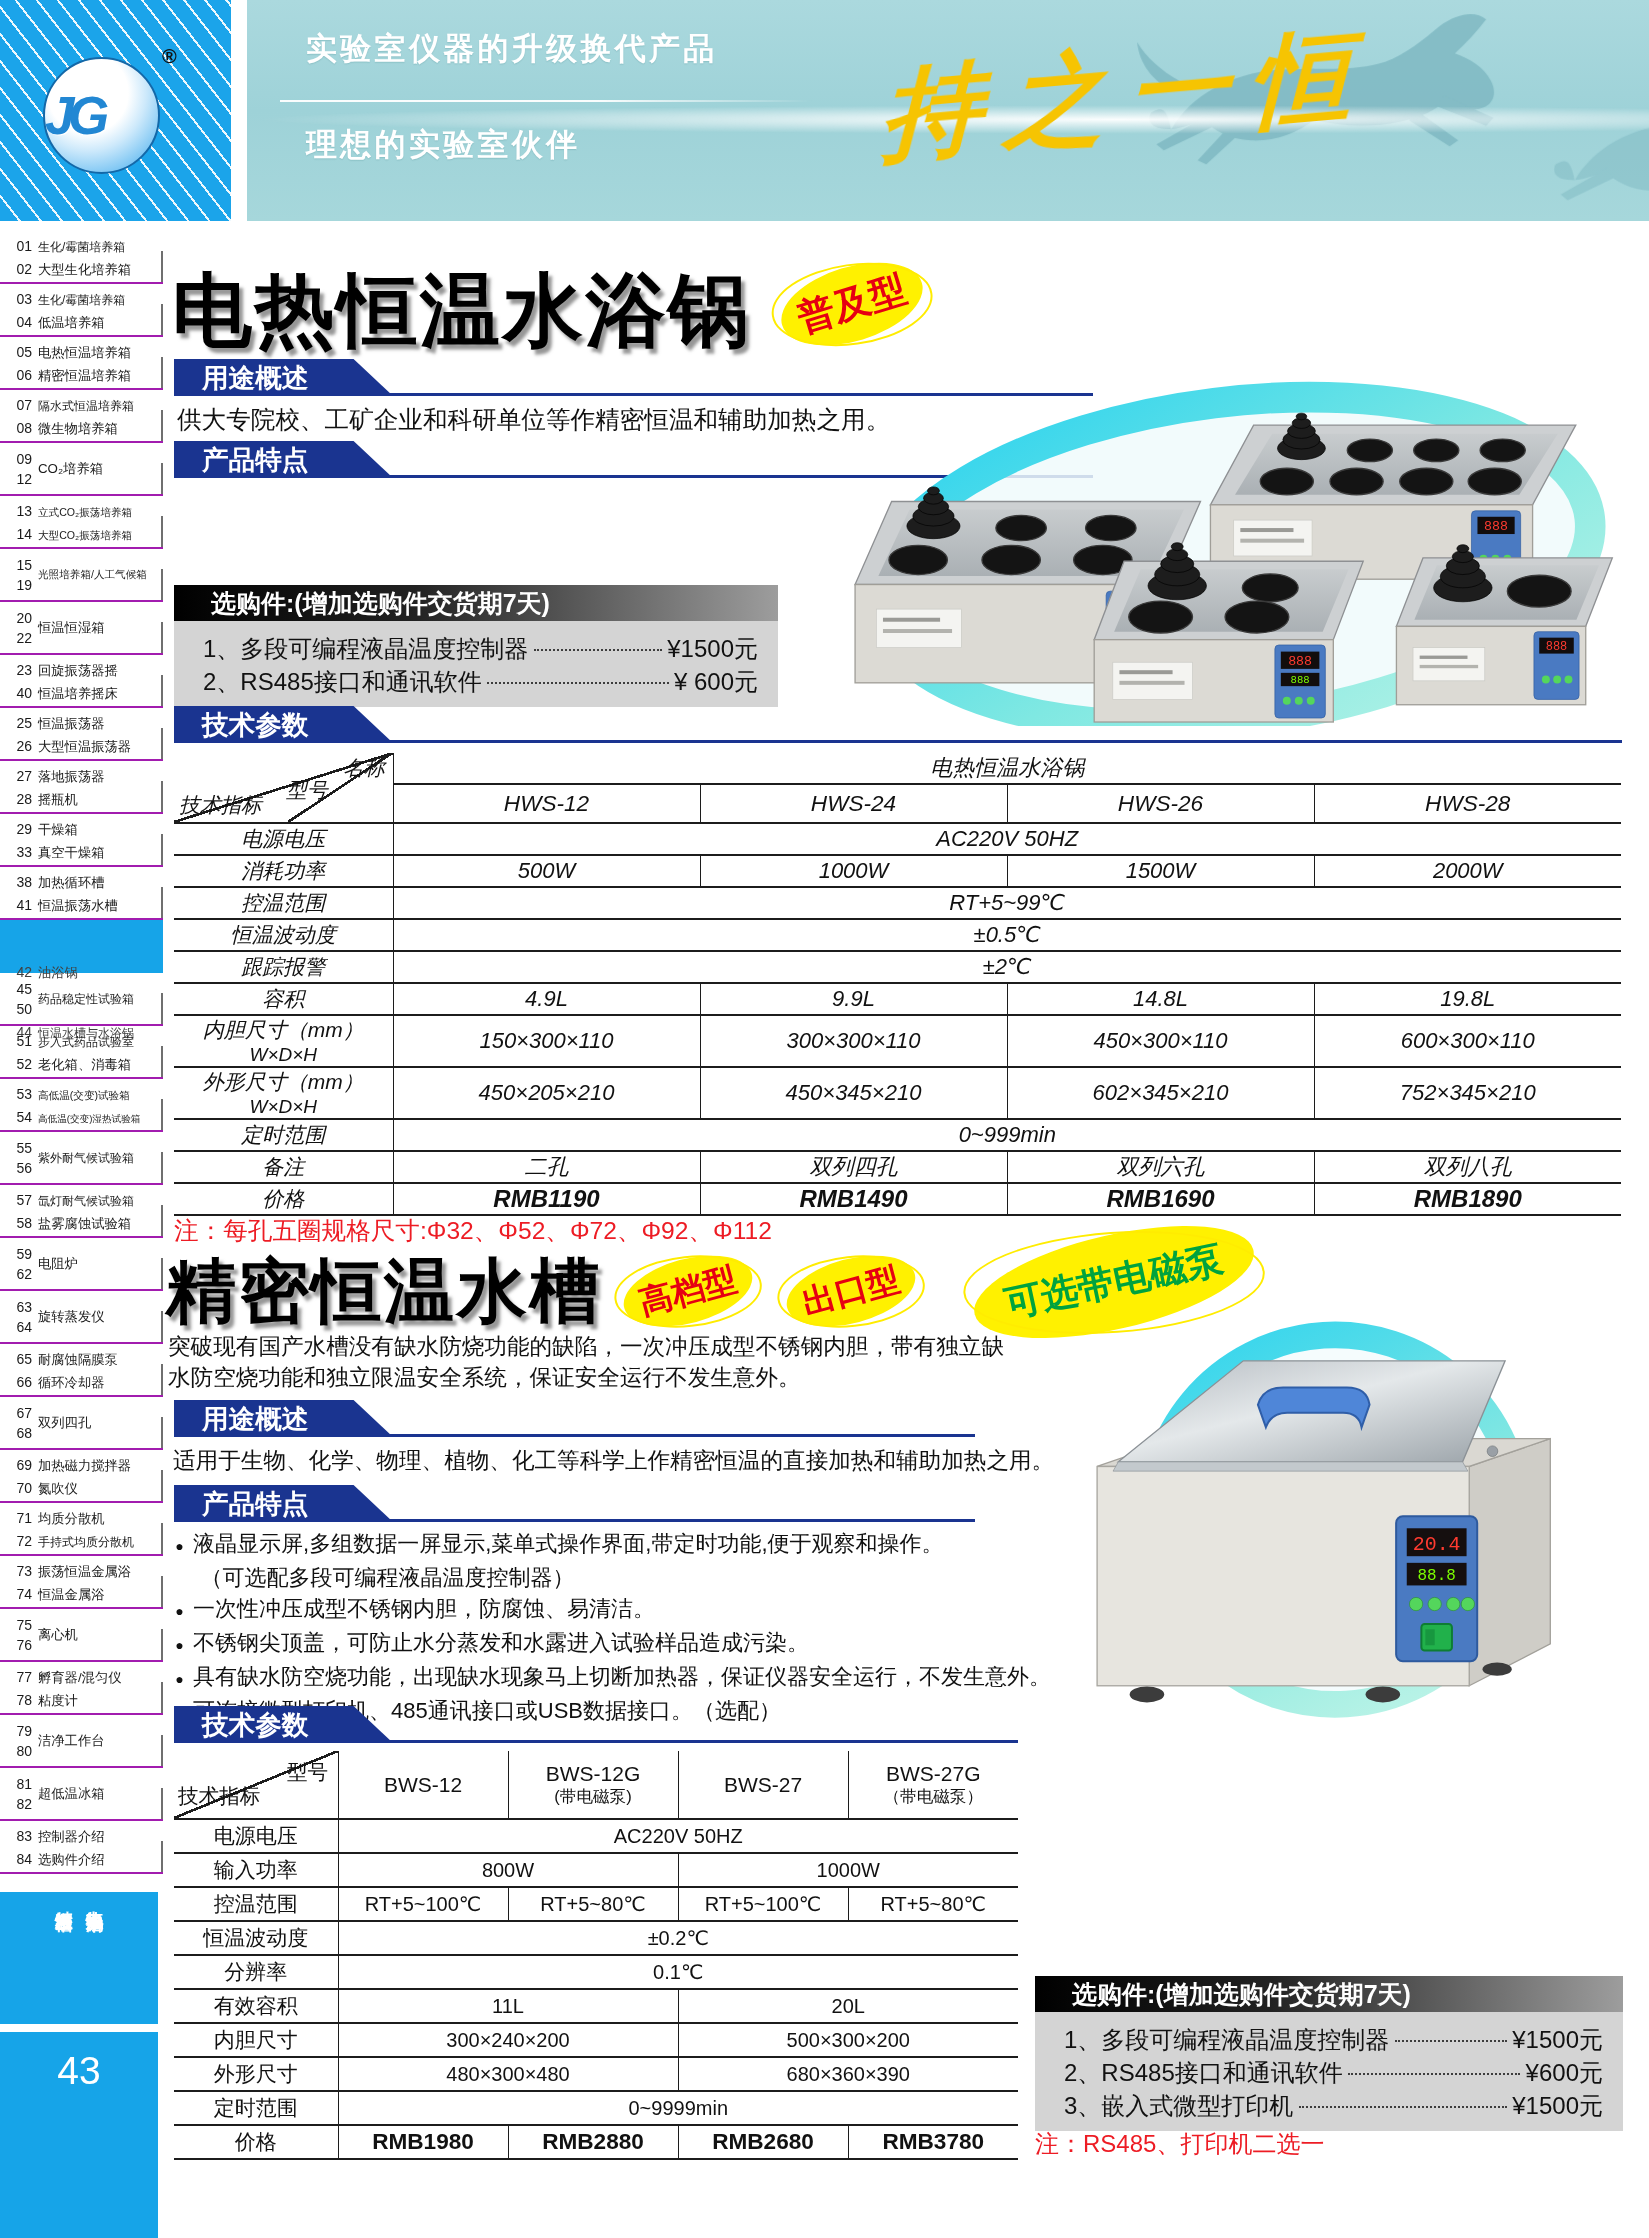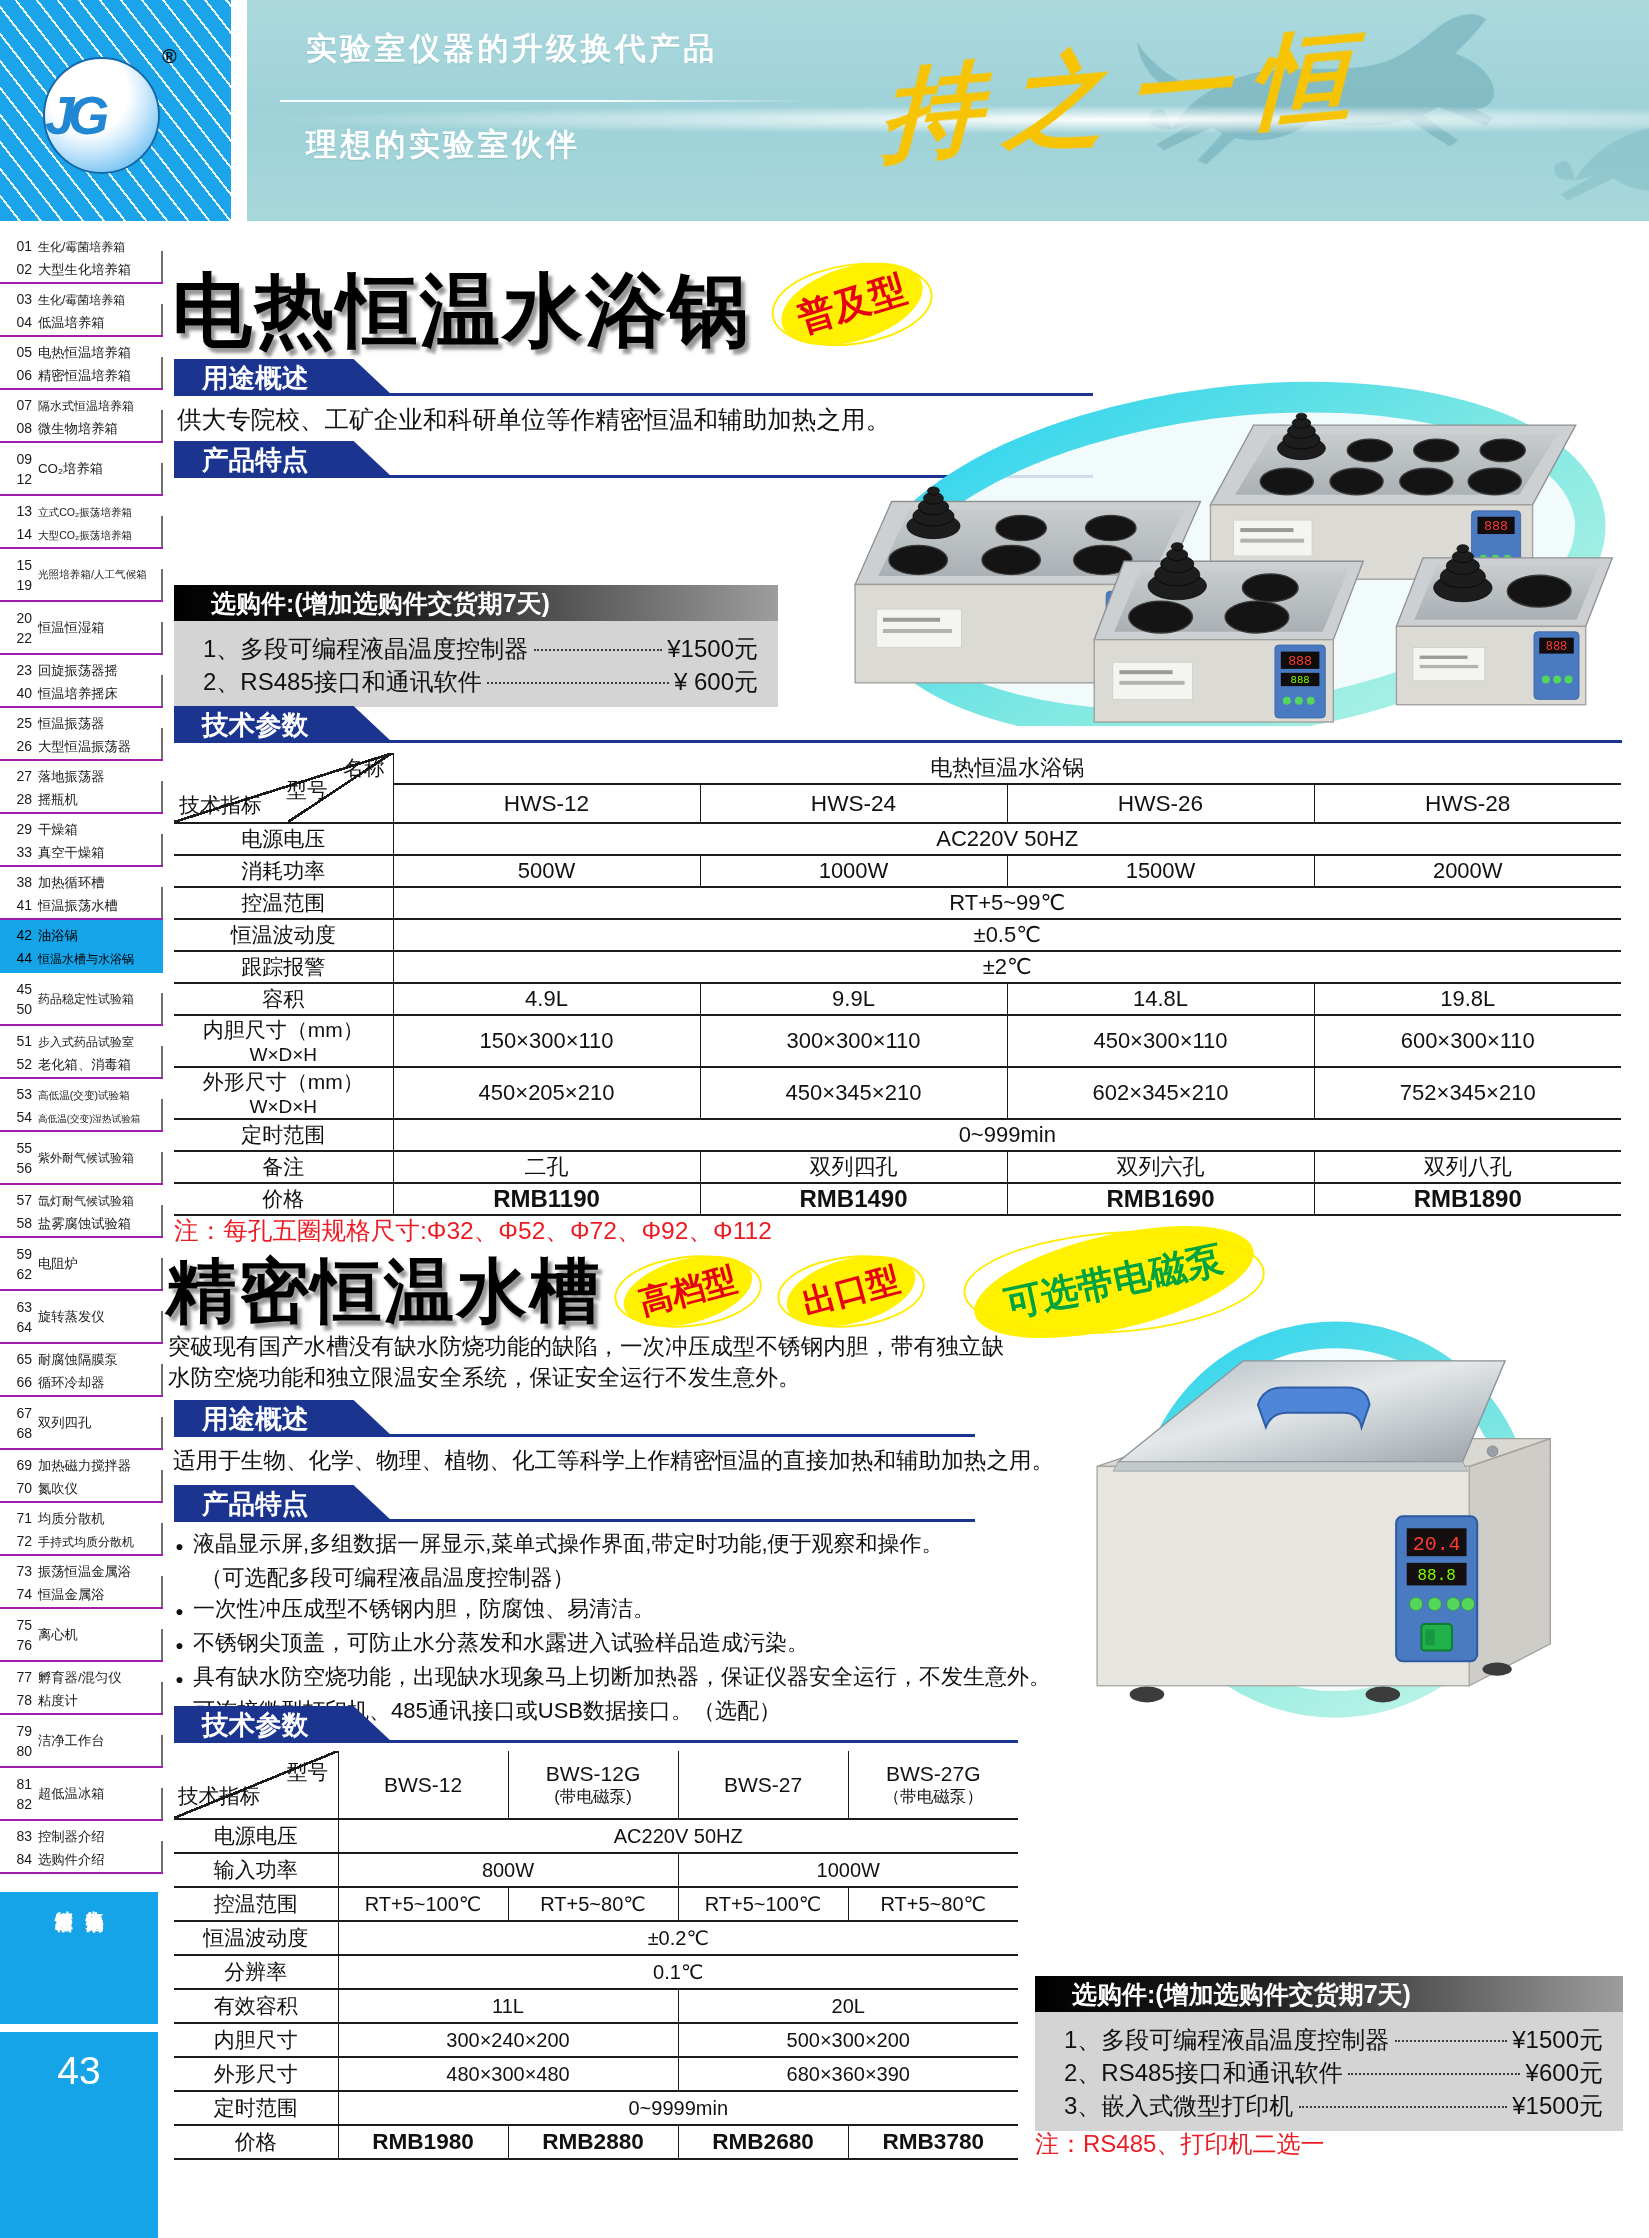--- a/index.html
+++ b/index.html
@@ -34,21 +34,21 @@
   .sb-row{display:flex;align-items:baseline;line-height:22px;}
   .sb-num{flex:0 0 32px;width:32px;text-align:right;font-size:14px;color:#1a1a1a;}
   .sb-label{margin-left:6px;font-size:13.3px;color:#1a1a1a;white-space:nowrap;}
   .sb-label.sm{font-size:12px;}
   .sb-label.xs{font-size:10.6px;}
   .sb-label.xxs{font-size:9.6px;}
   .sb-stack{display:flex;align-items:center;height:44px;}
   .sb-nums{flex:0 0 32px;width:32px;text-align:right;font-size:14px;line-height:20px;color:#1a1a1a;}
   .sb-group.hl{background:#16a4e8;border-bottom-color:#16a4e8;}
   .sb-group.hl::after{background:#16a4e8;}
-  .sb-group.hl .sb-num,.sb-group.hl .sb-label{color:#000000;}
+  .sb-group.hl .sb-num,.sb-group.hl .sb-label{color:#404040;margin-top:37px;}
   .tabbox{position:absolute;left:0;top:1892px;width:158px;height:132px;background:#16a4e8;
     display:flex;justify-content:center;gap:8px;box-sizing:border-box;padding-top:5.3px;}
   .tab-col{writing-mode:vertical-rl;text-orientation:upright;color:#fff;font-weight:bold;font-size:17.3px;letter-spacing:0.7px;line-height:22.6px;}
   .pagebox{position:absolute;left:0;top:2032px;width:158px;height:207px;background:#16a4e8;box-sizing:border-box;
     color:#fff;font-size:39px;text-align:center;padding-top:17.3px;}
 
   
   .m-title{position:absolute;font-weight:900;color:#000;letter-spacing:2.7px;white-space:nowrap;
     text-shadow:4px 4.7px 3.3px rgba(115,115,115,.75);}
   #title1{left:172px;top:258px;font-size:80px;}
@@ -106,21 +106,21 @@
   
   .spec{position:absolute;border-collapse:collapse;table-layout:fixed;background:#fff;}
   .spec td{border:2px solid #1c1c1c;border-left-width:1.3px;border-right-width:1.3px;text-align:center;
     color:#111;padding:0;overflow:hidden;}
   .spec td:first-child{border-left:none;}
   .spec td:last-child{border-right:none;}
   .spec tr.no-top td{border-top:none;}
   .spec tr.h-models td{border-bottom-width:2.7px;}
   #table1{left:174px;top:753px;font-size:22px;}
   #table2{left:174px;top:1751px;font-size:20px;}
-  #table1 tr{height:32px;} #table1 tr.h-name{height:29px;} #table1 tr.h-models{height:39px;} #table1 tr.h-dim{height:51px;}
+  #table1 tr{height:32px;font-style:italic;} #table1 tr.h-name{height:29px;} #table1 tr.h-models{height:39px;} #table1 tr.h-dim{height:51px;}
   #table2 tr{height:34px;} #table2 tr.h-models{height:68px;}
   .spec .label{font-size:21px;}
   .spec .lsub{font-size:19px;}
   .spec .model{font-size:22.6px;}
   .spec .msub{font-size:16.6px;}
   #table2 .model{font-size:21px;}
   .spec .name-val{font-size:22px;}
   .spec tr.rowbold .val{font-weight:bold;font-size:24px;}
   #table2 tr.rowbold .val{font-size:22.6px;}
   .corner{position:relative;}

